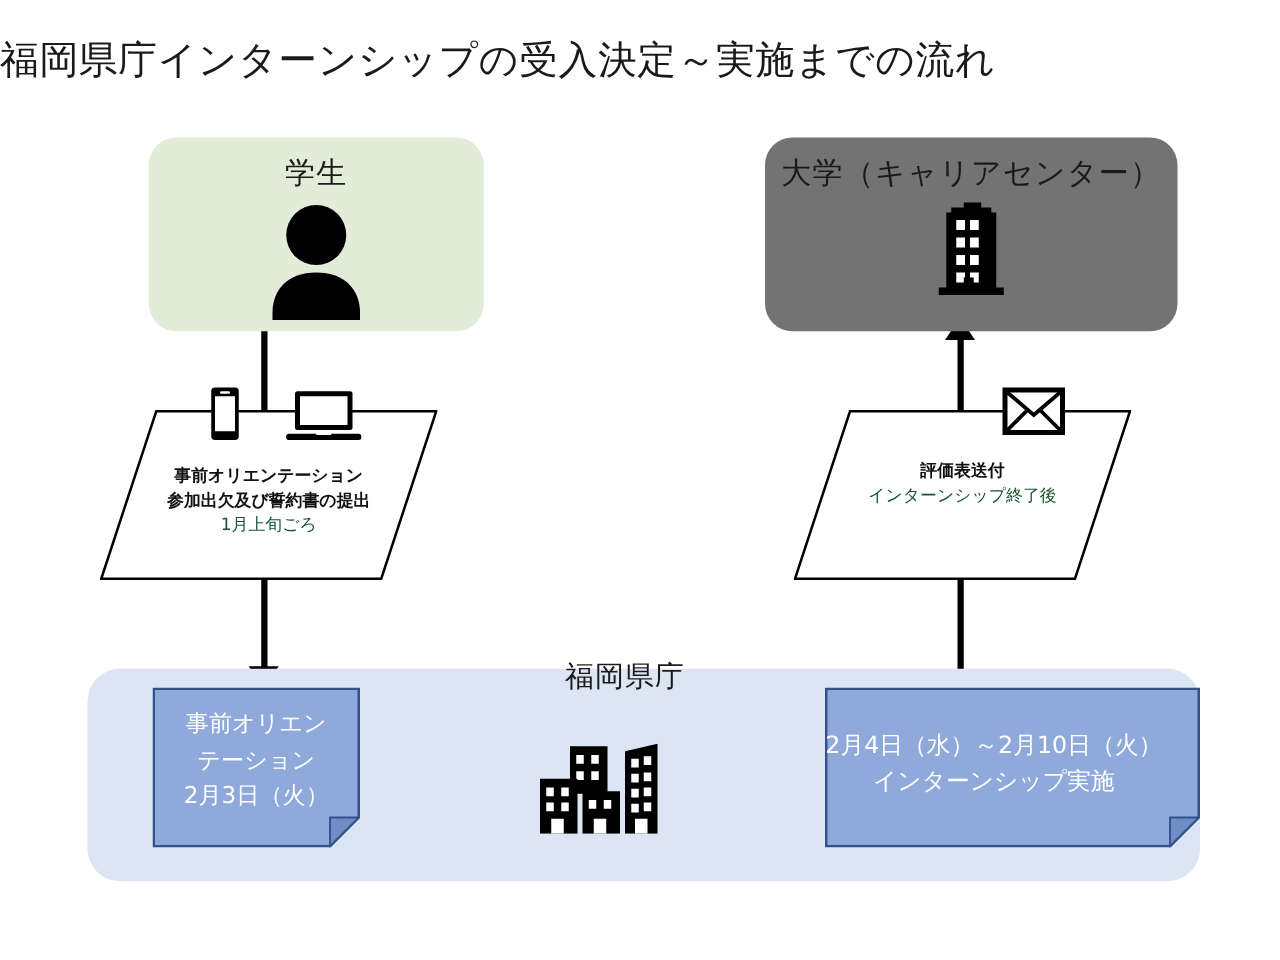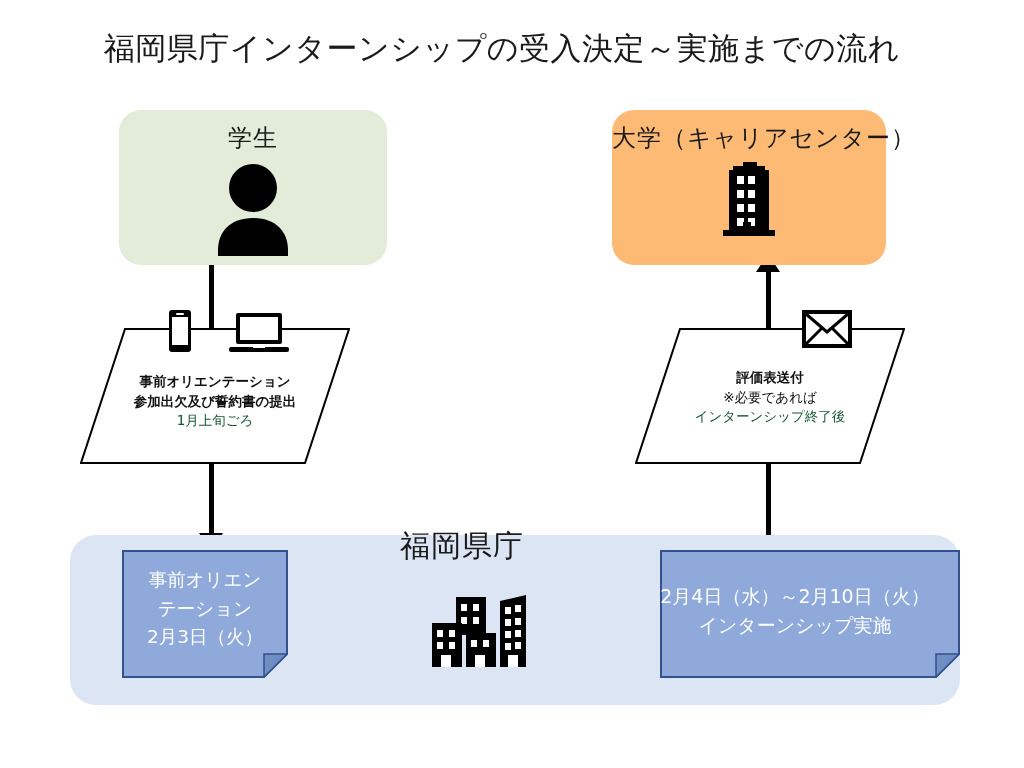--- a/index.html
+++ b/index.html
@@ -15,21 +15,21 @@
     overflow: hidden;
     font-family: "DejaVu Sans", "Liberation Sans", sans-serif;
   }
 
   
   .title {
     position: absolute;
     left: 0;
     top: 30px;
     width: 900px;
-    text-align: right;
+    text-align: left;
     font-size: 31px;
     line-height: 1.2;
     color: #1a1a1a;
     letter-spacing: 0.5px;
     white-space: nowrap;
   }
 
   
   .actor-panel {
     position: absolute;
@@ -39,23 +39,23 @@
     left: 92px;
     top: 110px;
     width: 268px;
     height: 155px;
     background: #e2ecd8;
     margin-left: 27px;
   }
   .actor-panel.university {
     left: 612px;
     top: 110px;
-    width: 274px;
+    width: 330px;
     height: 155px;
-    background: #fdba74;
+    background: #737373;
     text-decoration: underline;
   }
   .actor-label {
     position: absolute;
     top: 12px;
     left: 0;
     width: 100%;
     text-align: center;
     font-size: 24px;
     color: #1a1a1a;
@@ -121,21 +121,22 @@
     left: 70px;
     top: 535px;
     width: 890px;
     height: 170px;
     background: #dce5f3;
     border-radius: 26px;
   }
   .band-label {
     position: absolute;
     top: 526px;
-    font-size: 30px;
+    text-align: center;
+    font-size: 23px;
     color: #1a1a1a;
     letter-spacing: 1px;
     white-space: nowrap;
   }
   .band-icon {
     position: absolute;
     top: 595px;
   }
 
   
@@ -230,21 +231,20 @@
       <rect x="25" y="33" width="12" height="3" fill="#ffffff"></rect>
     </svg>
   </div>
 
   <div class="doc" style="left:635px; top:328px; width:270px; height:136px;text-decoration:underline;">
     <svg width="270" height="136" viewBox="0 0 270 136" aria-hidden="true">
       <polygon points="45,1 269,1 225,135 1,135" fill="#ffffff" stroke="#000000" stroke-width="2"></polygon>
     </svg>
     <div class="doc-text" style="top:40px;">
       <span class="doc-line bold">評価表送付</span>
-      <span class="doc-line">※必要であれば</span>
       <span class="doc-line red">インターンシップ終了後</span>
     </div>
   </div>
 
   <div class="doc-icon" style="left:801px; top:309px;">
     <svg width="52" height="40" viewBox="0 0 52 40" aria-hidden="true">
       <rect x="1" y="1" width="50" height="38" fill="#000000"></rect>
       <rect x="5" y="5" width="42" height="30" fill="#ffffff"></rect>
       <path d="M5 5 L26 23 L47 5" fill="none" stroke="#000000" stroke-width="3"></path>
       <path d="M5 35 L21 19 M47 35 L31 19" fill="none" stroke="#000000" stroke-width="3"></path>

